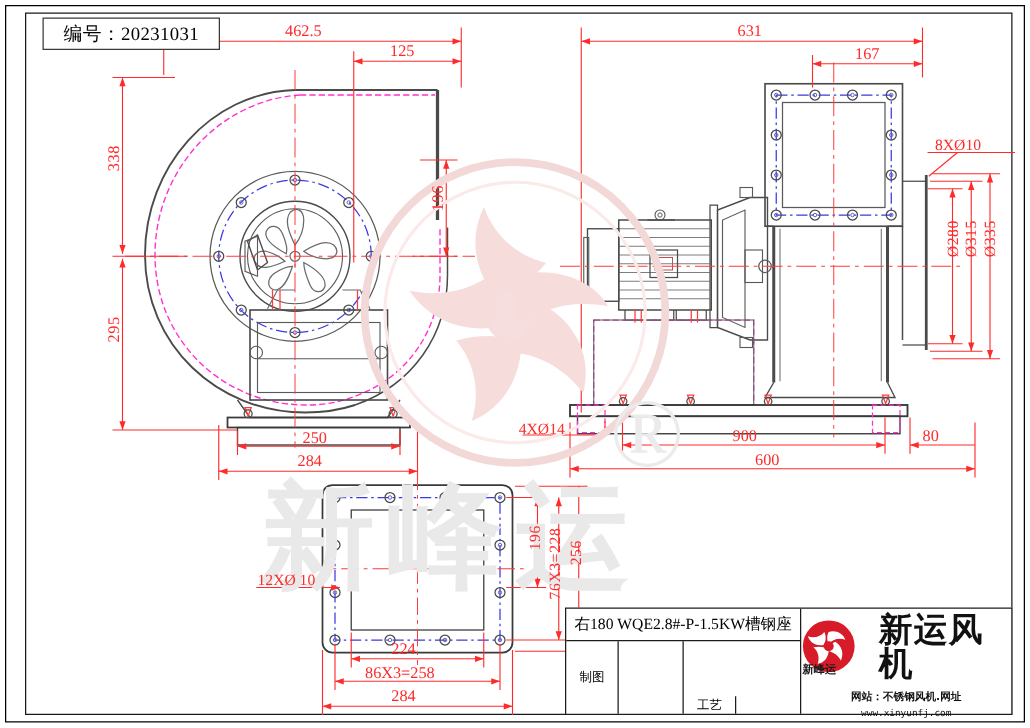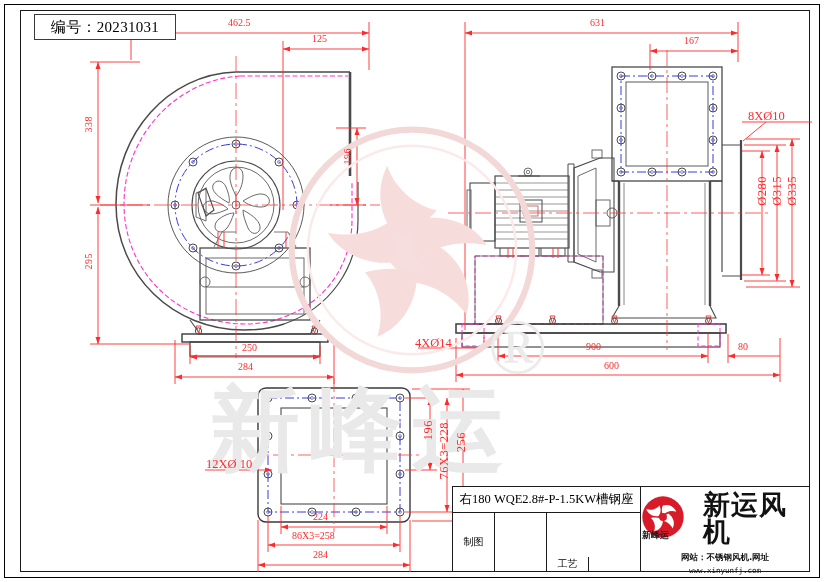--- a/index.html
+++ b/index.html
@@ -40,21 +40,21 @@
     font-size: 15px; color: #000;
     letter-spacing: 0.3px;
     z-index: 40;
     text-align: center;
   }
 
   
   .dim {
     position: absolute;
     color: #ff2a2a;
-    font-size: 10px;
+    font-size: 13px;
     font-family: "Liberation Serif", serif;
     white-space: nowrap;
     z-index: 30;
     line-height: 1;
   }
   .dim.small { font-size: 12.5px; }
   .dim.vert {
     writing-mode: vertical-rl;
     transform: rotate(180deg);
     letter-spacing: 0.5px;

